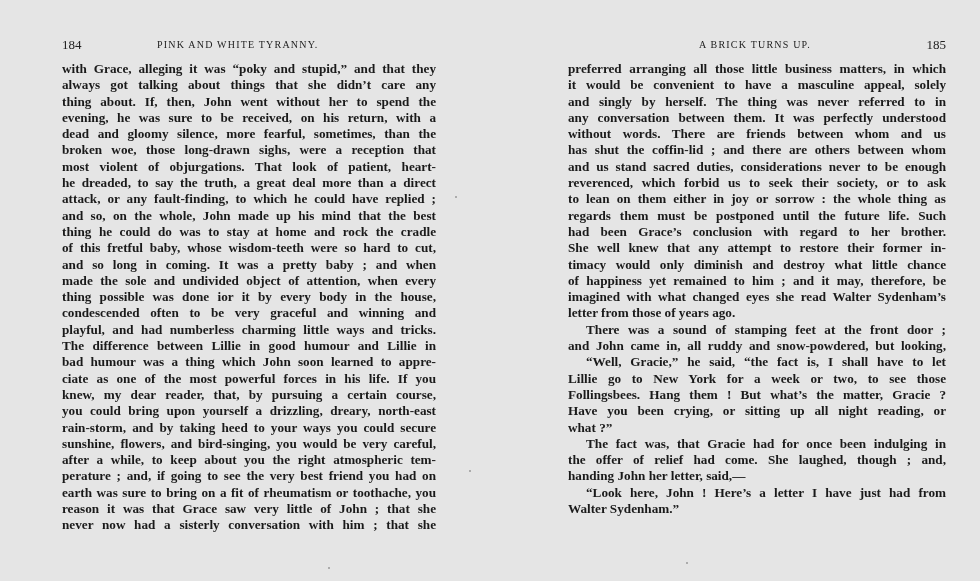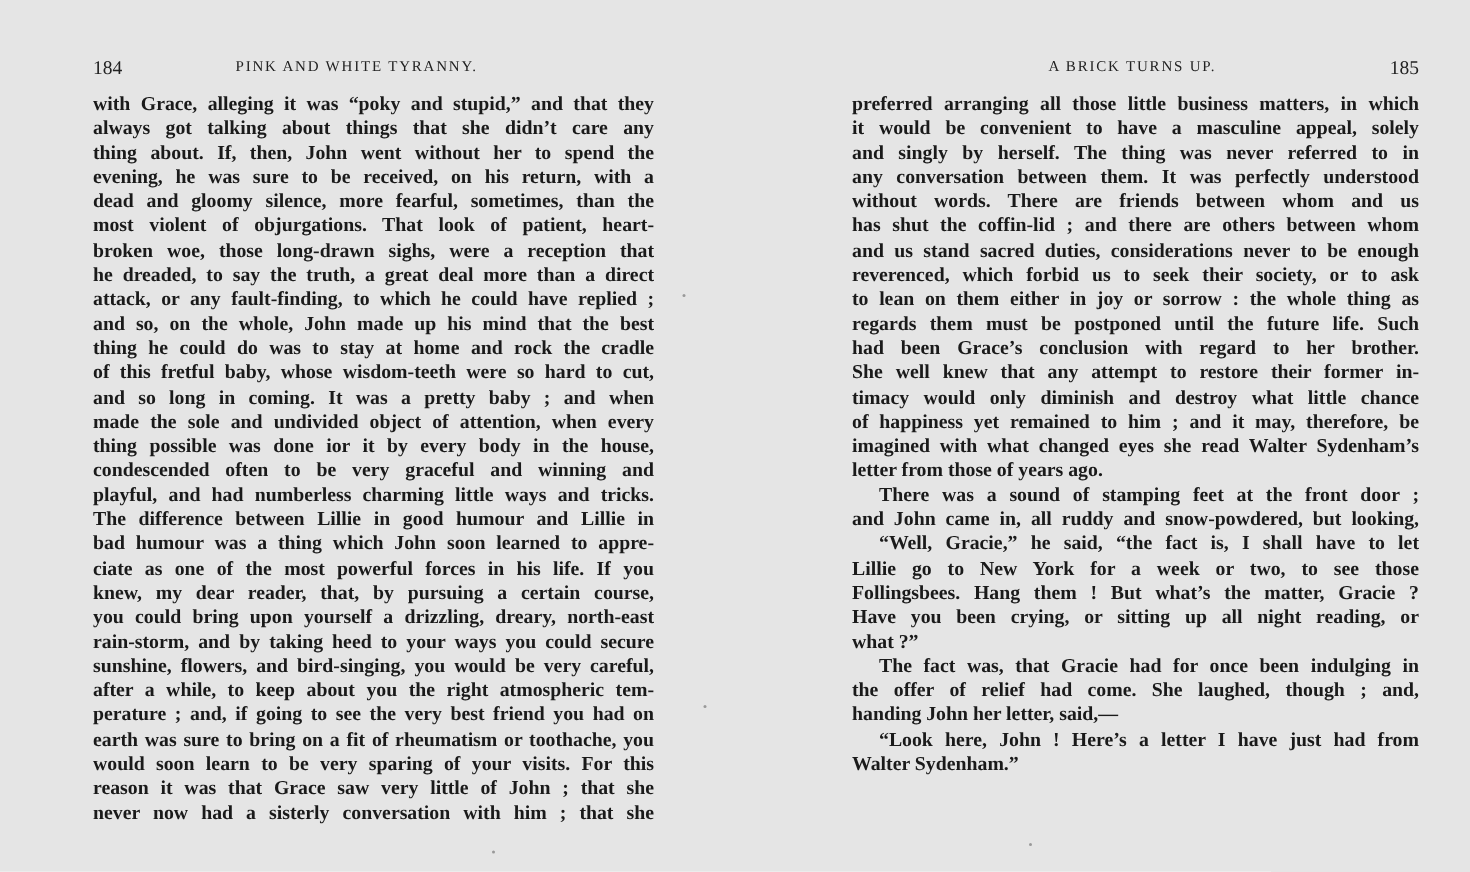--- a/index.html
+++ b/index.html
@@ -94,43 +94,42 @@
     <div class="running-head">
       <span class="page-num">184</span>
       <span class="head-title">PINK AND WHITE TYRANNY.</span>
     </div>
     <div class="body-text" id="left-body">
         <span class="line">with Grace, alleging it was “poky and stupid,” and that they</span>
         <span class="line">always got talking about things that she didn’t care any</span>
         <span class="line">thing about.  If, then, John went without her to spend the</span>
         <span class="line">evening, he was sure to be received, on his return, with a</span>
         <span class="line">dead and gloomy silence, more fearful, sometimes, than the</span>
+        <span class="line">broken woe, those long-drawn sighs, were a reception that</span>
         <span class="line">most violent of objurgations.  That look of patient, heart-</span>
-        <span class="line">broken woe, those long-drawn sighs, were a reception that</span>
         <span class="line">he dreaded, to say the truth, a great deal more than a direct</span>
         <span class="line">attack, or any fault-finding, to which he could have replied ;</span>
         <span class="line">and so, on the whole, John made up his mind that the best</span>
         <span class="line">thing he could do was to stay at home and rock the cradle</span>
         <span class="line">of this fretful baby, whose wisdom-teeth were so hard to cut,</span>
         <span class="line">and so long in coming.  It was a pretty baby ; and when</span>
         <span class="line">made the sole and undivided object of attention, when every</span>
         <span class="line">thing possible was done ior it by every body in the house,</span>
         <span class="line">condescended often to be very graceful and winning and</span>
         <span class="line">playful, and had numberless charming little ways and tricks.</span>
         <span class="line">The difference between Lillie in good humour and Lillie in</span>
         <span class="line">bad humour was a thing which John soon learned to appre-</span>
         <span class="line">ciate as one of the most powerful forces in his life.  If you</span>
         <span class="line">knew, my dear reader, that, by pursuing a certain course,</span>
         <span class="line">you could bring upon yourself a drizzling, dreary, north-east</span>
         <span class="line">rain-storm, and by taking heed to your ways you could secure</span>
         <span class="line">sunshine, flowers, and bird-singing, you would be very careful,</span>
         <span class="line">after a while, to keep about you the right atmospheric tem-</span>
         <span class="line">perature ; and, if going to see the very best friend you had on</span>
         <span class="line">earth was sure to bring on a fit of rheumatism or toothache, you</span>
-        <span class="line">would soon learn to be very sparing of your visits.  For this</span>
         <span class="line">reason it was that Grace saw very little of John ; that she</span>
         <span class="line">never now had a sisterly conversation with him ; that she</span>
       </div>
   </div>
 
   <div class="page page-right">
     <div class="running-head">
       <span class="head-title">A BRICK TURNS UP.</span>
       <span class="page-num">185</span>
     </div>

